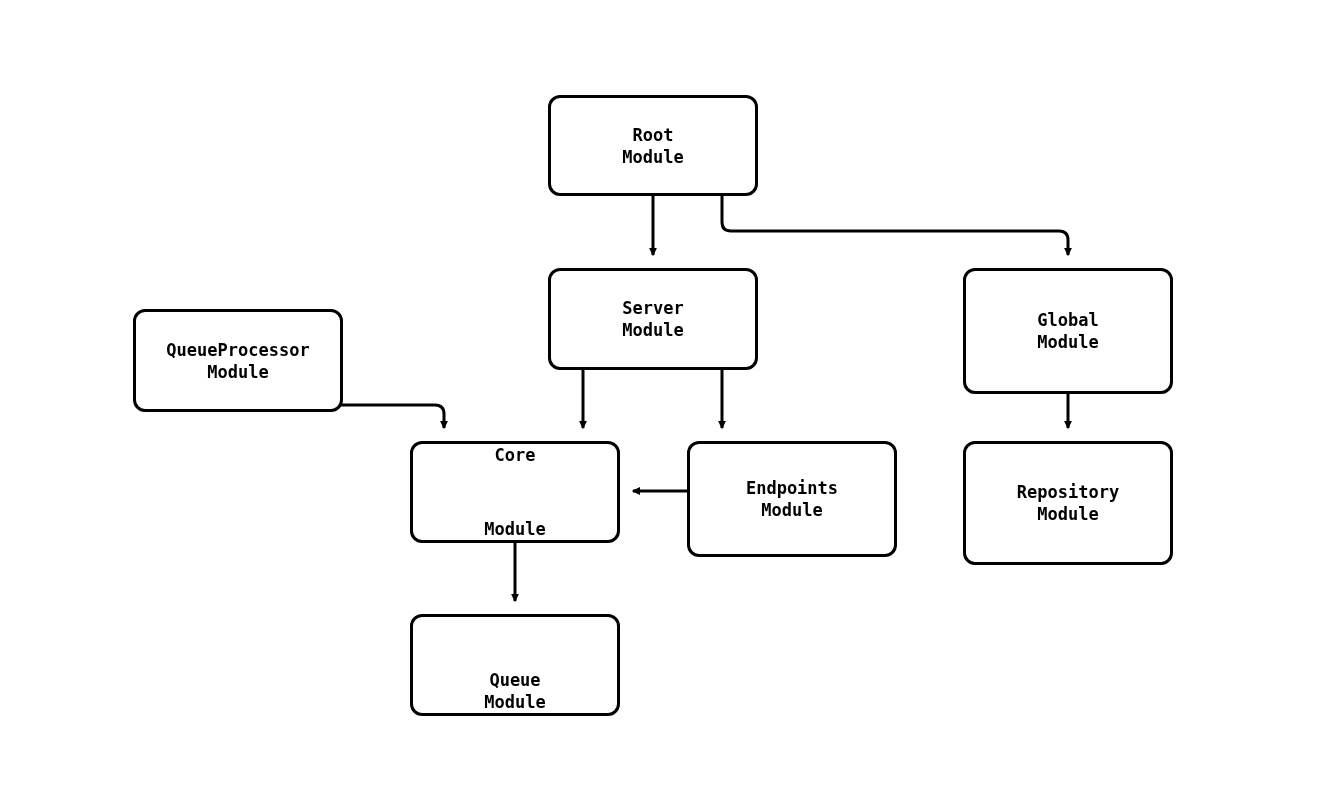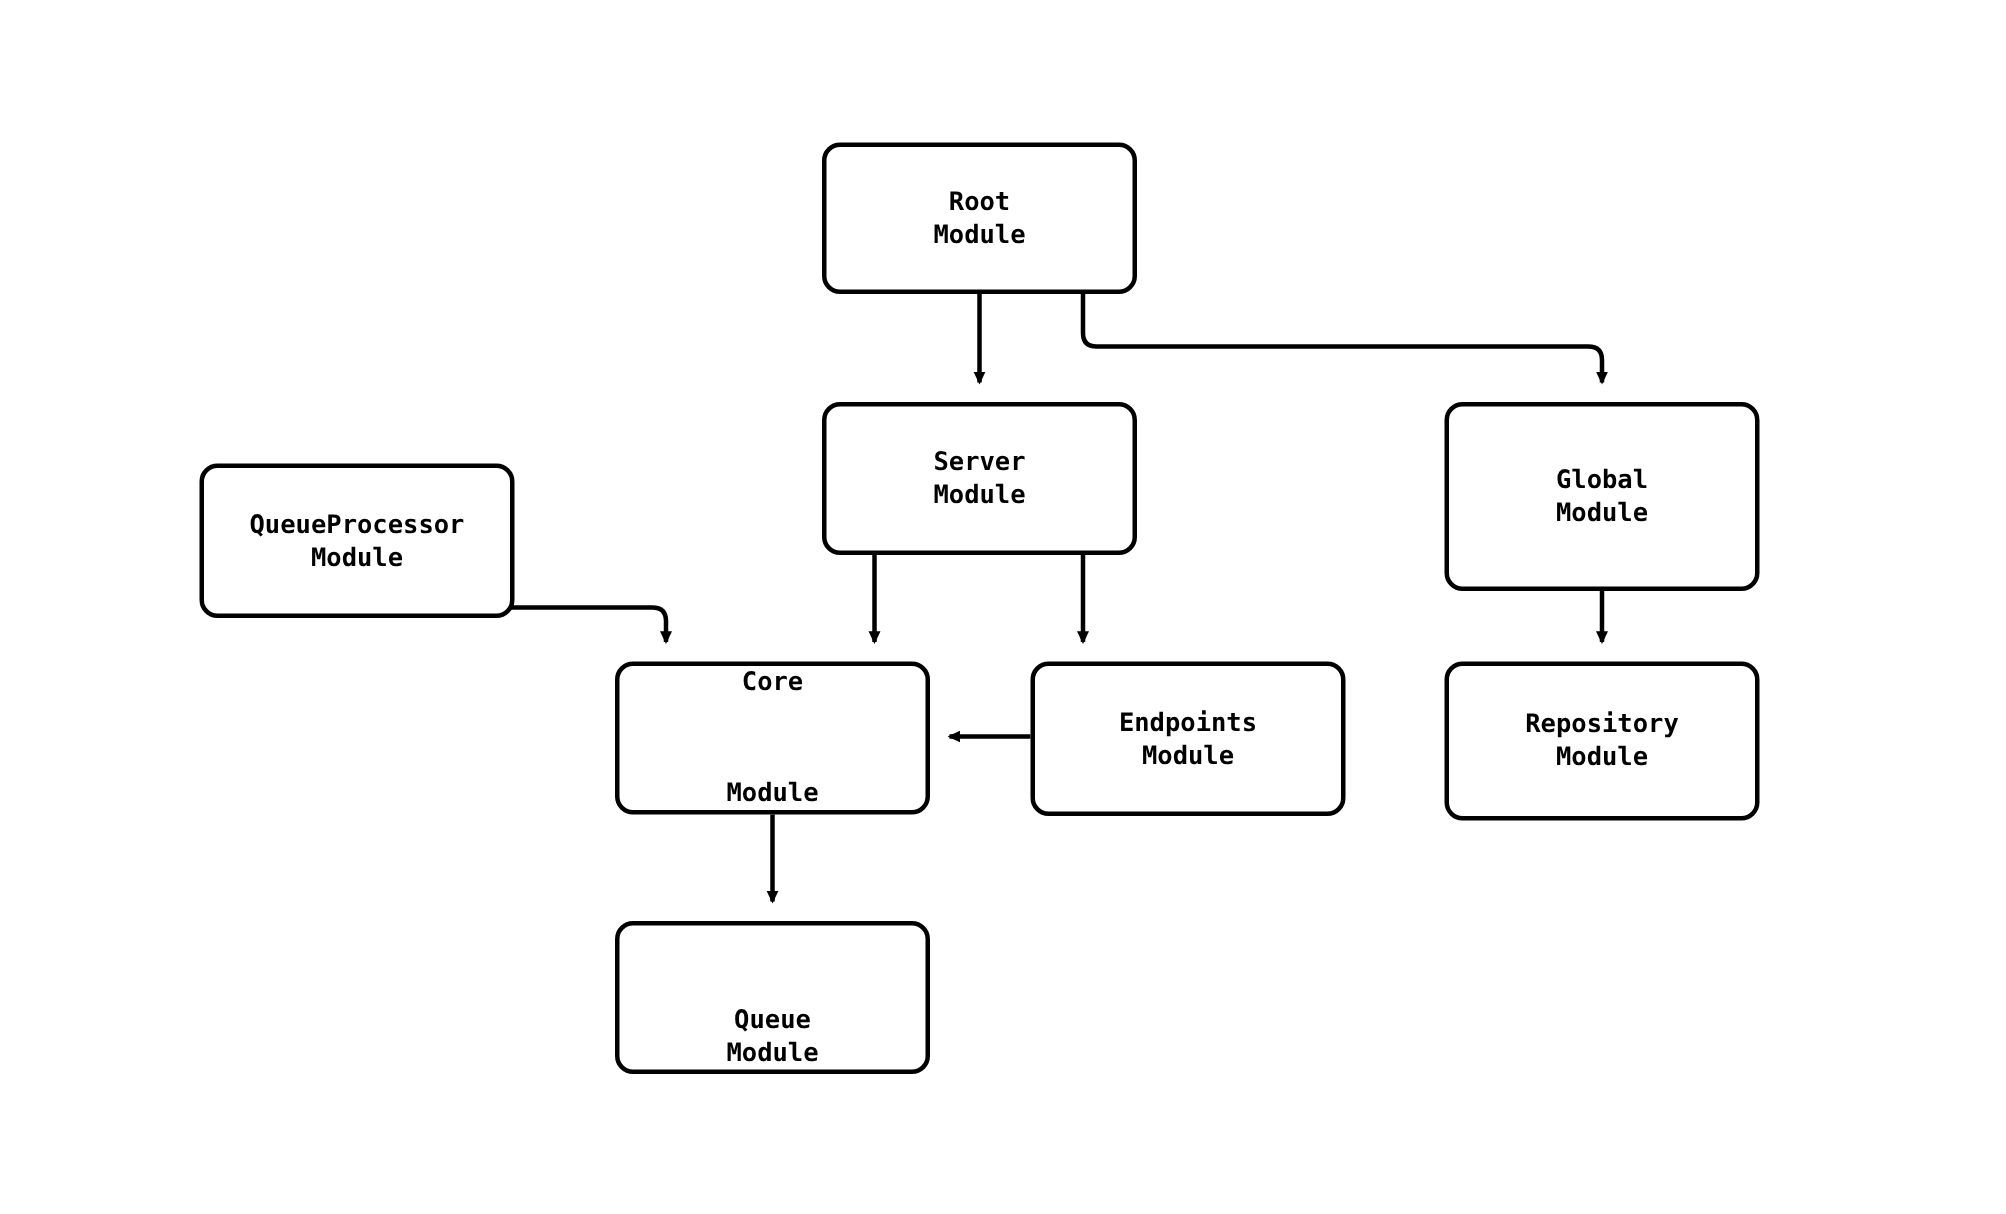--- a/index.html
+++ b/index.html
@@ -97,26 +97,26 @@
   <div class="node" style="left:963px; top:268px; width:210px; height:126px;">
     <div class="node-label">Global</div>
     <div class="node-label">Module</div>
   </div>
 
   <div class="node" style="left:410px; top:441px; width:210px; height:102px;justify-content:space-between;">
     <div class="node-label">Core</div>
     <div class="node-label">Module</div>
   </div>
 
-  <div class="node" style="left:687px; top:441px; width:210px; height:103px;">
+  <div class="node" style="left:687px; top:441px; width:210px; height:116px;">
     <div class="node-label">Endpoints</div>
     <div class="node-label">Module</div>
   </div>
 
-  <div class="node" style="left:963px; top:441px; width:210px; height:106px;">
+  <div class="node" style="left:963px; top:441px; width:210px; height:124px;">
     <div class="node-label">Repository</div>
     <div class="node-label">Module</div>
   </div>
 
   <div class="node" style="left:410px; top:614px; width:210px; height:102px;justify-content:flex-end;">
     <div class="node-label">Queue</div>
     <div class="node-label">Module</div>
   </div>
 
 </div>

